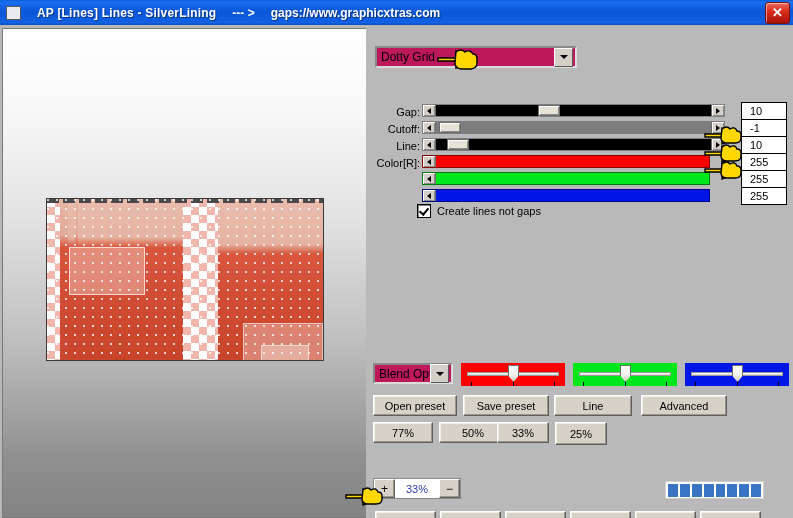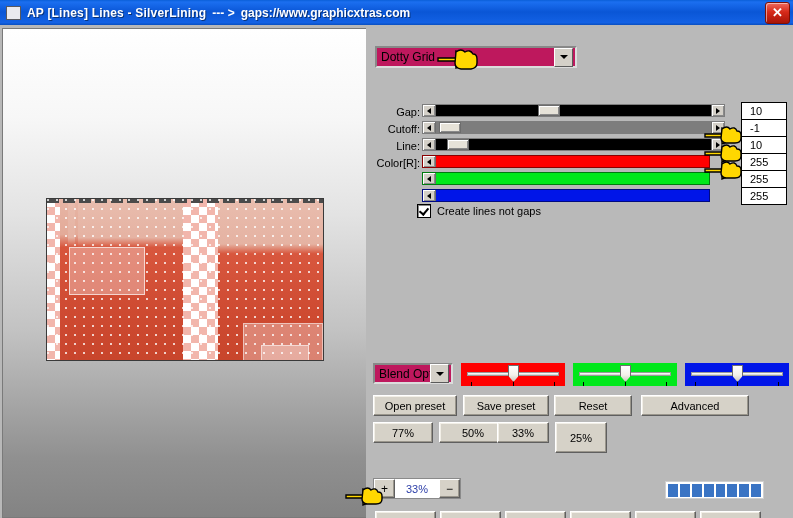--- a/index.html
+++ b/index.html
@@ -8,21 +8,21 @@
     font-family:"Liberation Sans", sans-serif;
     font-size:11px;
     background:#b8b8b8;
   }
   #app{position:relative;width:793px;height:518px;}
 
   
   .titlebar{
     position:absolute;left:0;top:0;width:793px;height:25px;
     background:linear-gradient(to bottom,#0a5fd8 0%,#1b6ff0 8%,#0a56d6 48%,#1361e4 90%,#0a4fc0 100%);
-    display:flex;align-items:center;
+    display:flex;align-items:center;gap:10px;
   }
   .tb-icon{
     width:13px;height:12px;margin-left:6px;margin-right:6px;
     background:#e9e9ef;border:1px solid #58585f;
   }
   .tb-text{
     color:#ffffff;font-weight:bold;font-size:12px;
     text-shadow:1px 1px 0 rgba(0,0,0,.45);
     white-space:nowrap;letter-spacing:.2px;
   }
@@ -375,27 +375,27 @@
     <div class="rgbslider" style="left:319px;top:335px;width:104px;background:#0015e8;">
       <div class="rtrack"></div>
       <div class="rthumb" style="left:47px;"></div>
       <div class="rtick" style="left:10px;"></div>
       <div class="rtick" style="left:50%;"></div>
       <div class="rtick" style="right:10px;"></div>
     </div>
 
     <div class="btn" style="left:97px;top:367px;width:86px;height:21px;">Save preset</div>
     <div class="btn" style="left:7px;top:367px;width:84px;height:21px;">Open preset</div>
-    <div class="btn" style="left:188px;top:367px;width:78px;height:21px;">Reset</div>
-    <div class="btn" style="left:275px;top:367px;width:108px;height:21px;">Advanced</div>
+    <div class="btn" style="left:188px;top:367px;width:78px;height:21px;">Line</div>
+    <div class="btn" style="left:275px;top:367px;width:86px;height:21px;">Advanced</div>
 
     <div class="btn" style="left:7px;top:394px;width:60px;height:21px;">77%</div>
     <div class="btn" style="left:73px;top:394px;width:68px;height:21px;">50%</div>
     <div class="btn" style="left:131px;top:394px;width:52px;height:21px;">33%</div>
-    <div class="btn" style="left:189px;top:394px;width:52px;height:31px;">25%</div>
+    <div class="btn" style="left:189px;top:394px;width:52px;height:23px;">25%</div>
 
     <div class="spinner">
       <div class="sp-btn">+</div>
       <div class="sp-val">33%</div>
       <div class="sp-btn">−</div>
     </div>
 
     <div class="progress">
       <div class="blk"></div>
       <div class="blk"></div>

